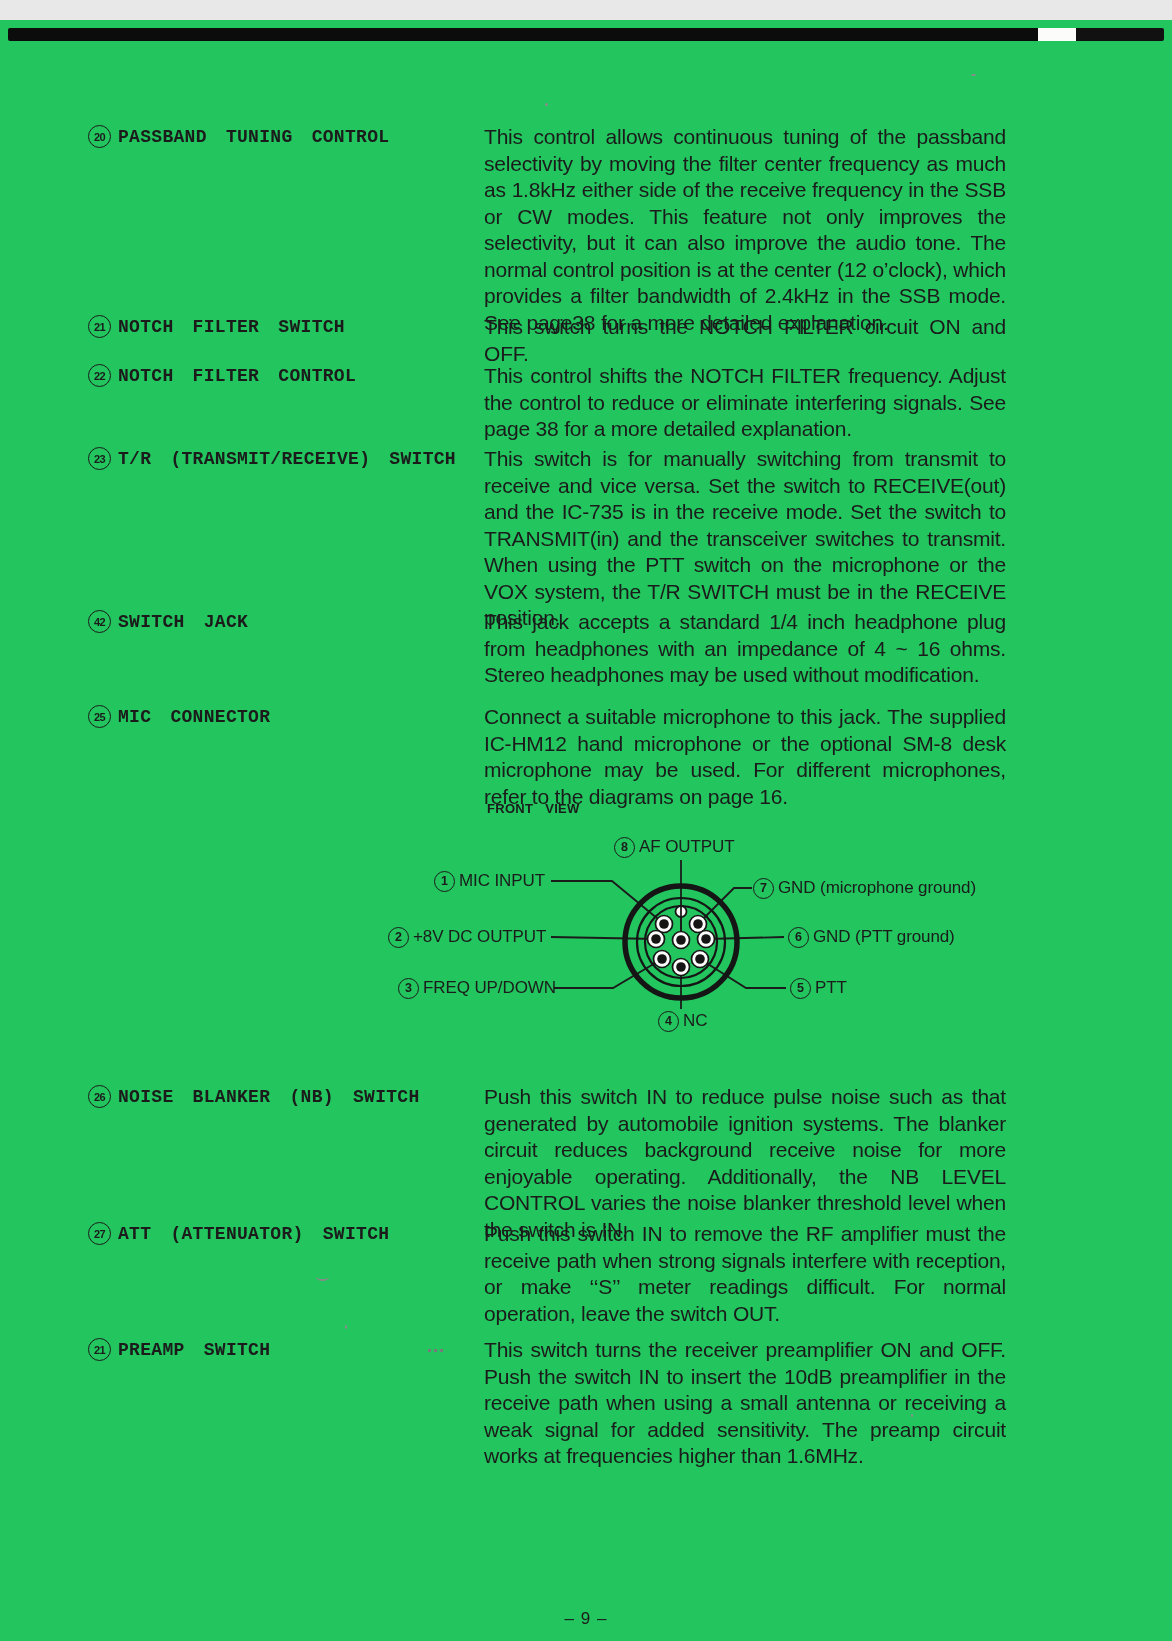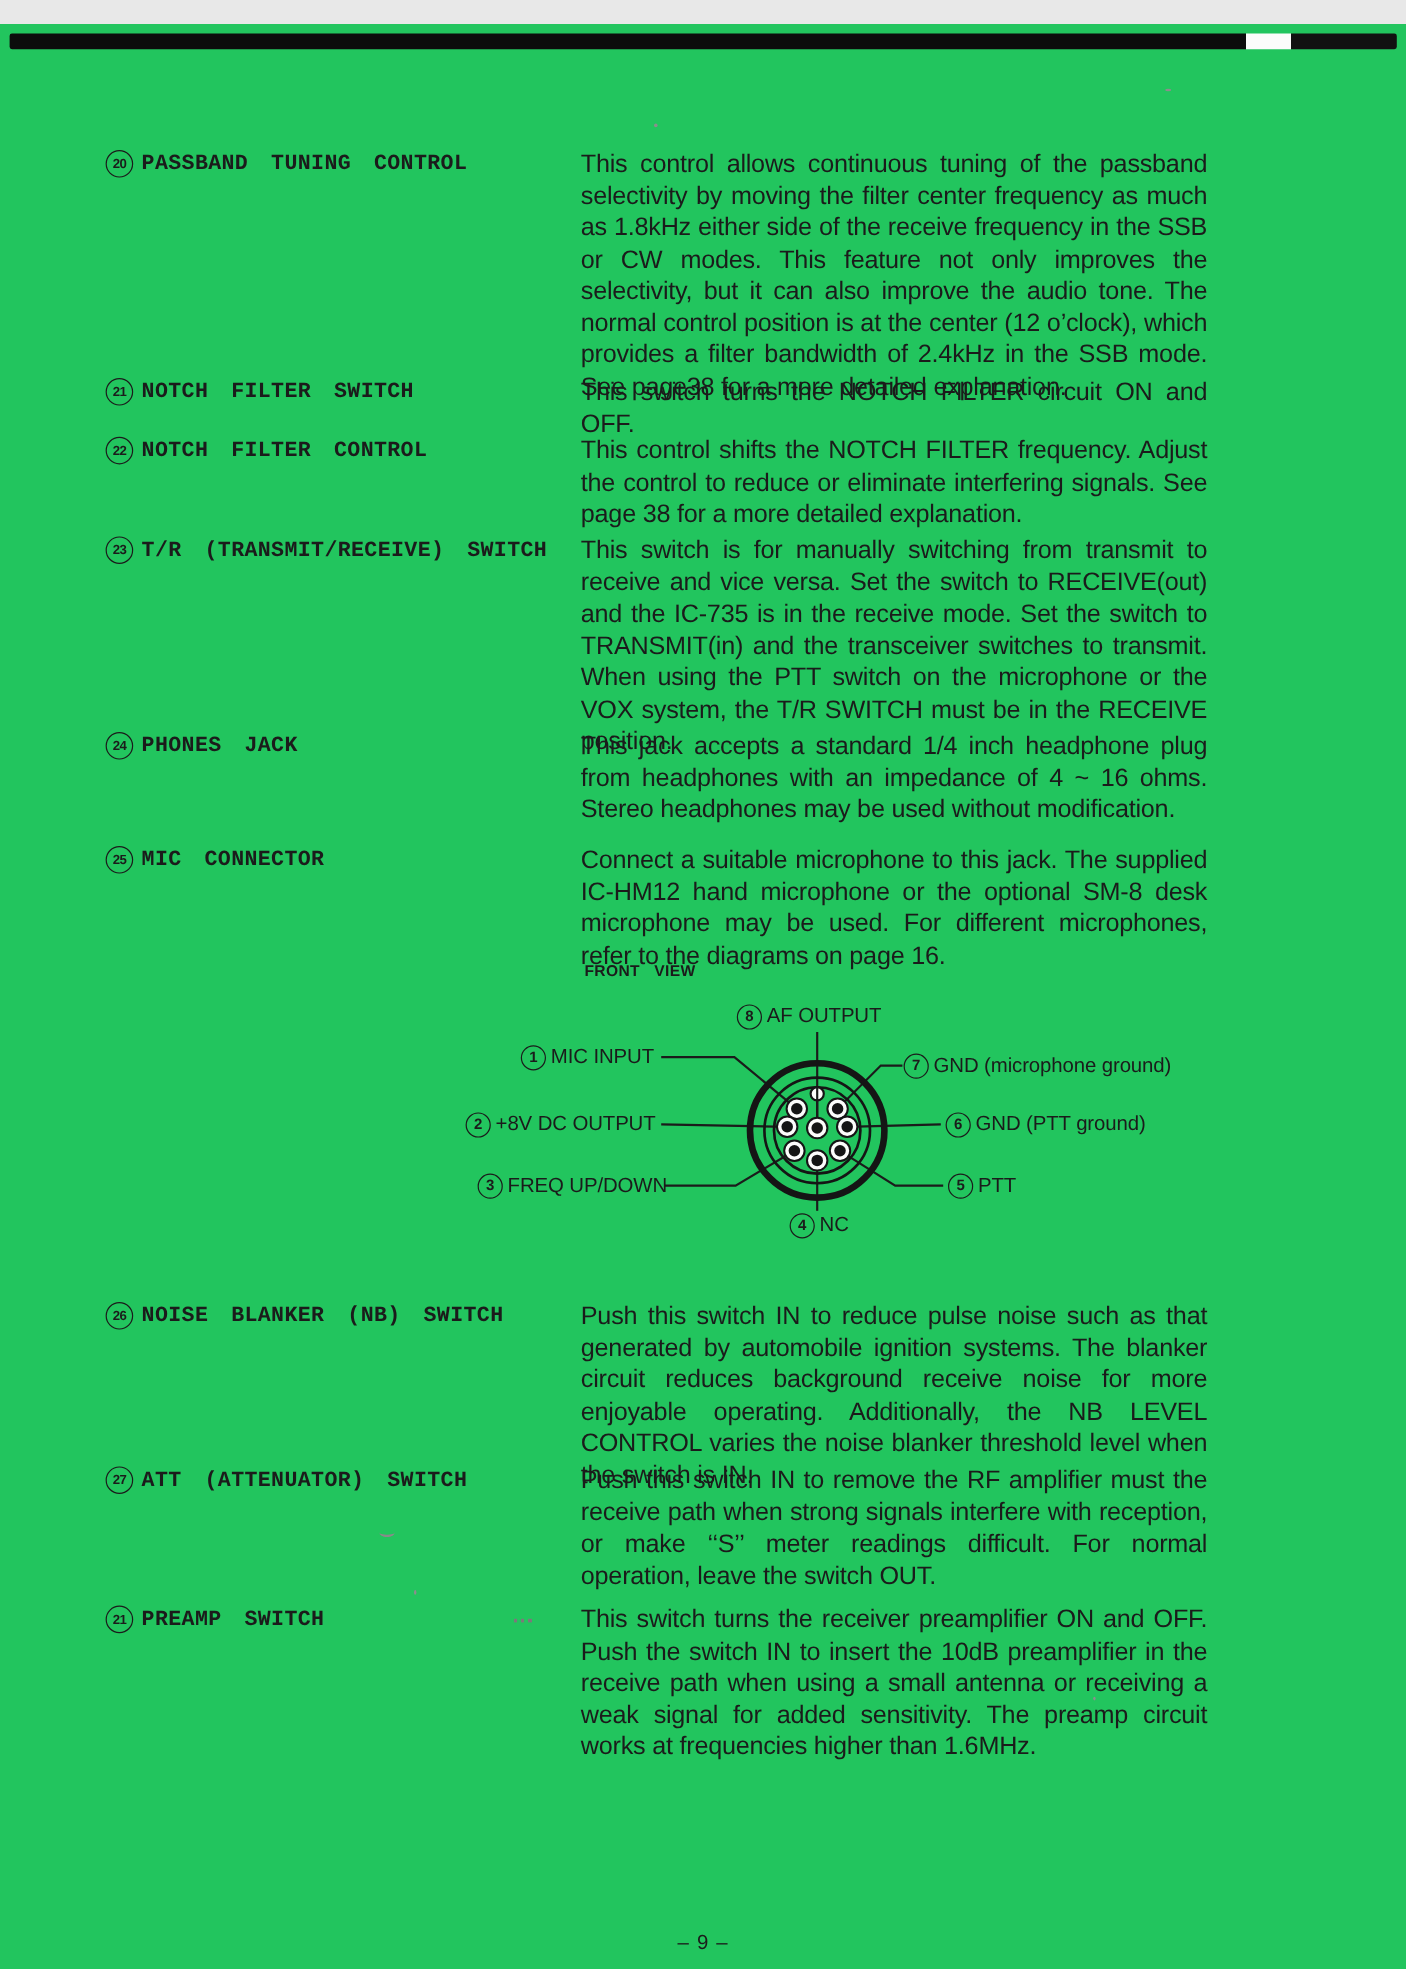--- a/index.html
+++ b/index.html
@@ -95,22 +95,22 @@
   <div class="row" style="top:426px">
     <div class="head">
       <span class="cn">23</span>
       <span class="title">T/R (TRANSMIT/RECEIVE) SWITCH</span>
     </div>
     <div class="desc">This switch is for manually switching from transmit to receive and vice versa. Set the switch to RECEIVE(out) and the IC-735 is in the receive mode. Set the switch to TRANSMIT(in) and the transceiver switches to transmit. When using the PTT switch on the microphone or the VOX system, the T/R SWITCH must be in the RECEIVE position.</div>
   </div>
 
   <div class="row" style="top:589px">
     <div class="head">
-      <span class="cn">24</span>
-      <span class="title">PHONES JACK</span>
+      <span class="cn">42</span>
+      <span class="title">SWITCH JACK</span>
     </div>
     <div class="desc">This jack accepts a standard 1/4 inch headphone plug from headphones with an impedance of 4 ~ 16 ohms. Stereo headphones may be used without modification.</div>
   </div>
 
   <div class="row" style="top:684px">
     <div class="head">
       <span class="cn">25</span>
       <span class="title">MIC CONNECTOR</span>
     </div>
     <div class="desc">Connect a suitable microphone to this jack. The supplied IC-HM12 hand microphone or the optional SM-8 desk microphone may be used. For different microphones, refer to the diagrams on page 16.</div>

